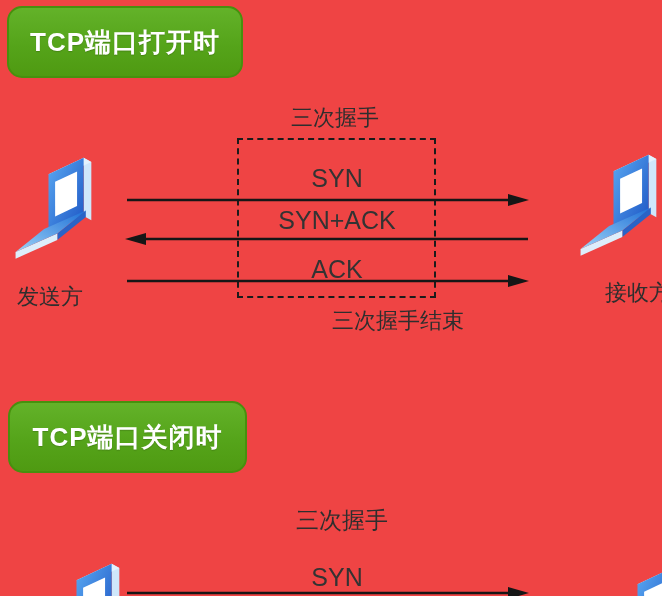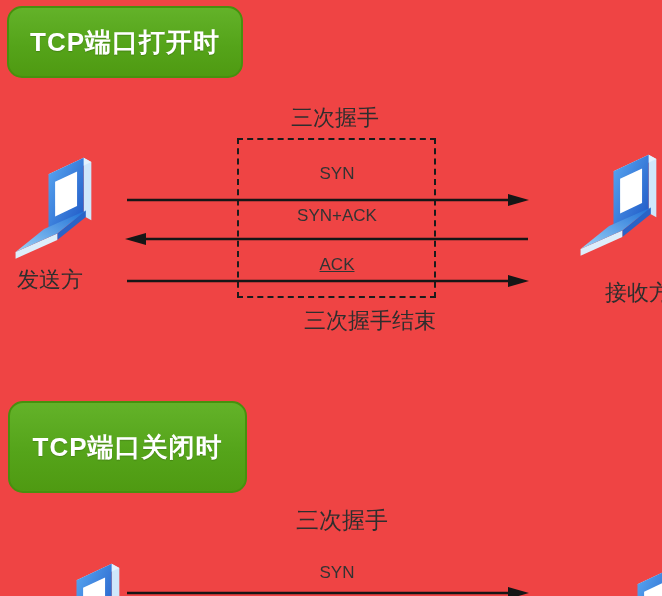--- a/index.html
+++ b/index.html
@@ -10,27 +10,27 @@
   }
   .badge{
     position:absolute;left:7px;top:6px;width:236px;height:72px;
     background:linear-gradient(180deg,#63b229 0%,#55a41a 55%,#4f9a12 100%);
     border:2px solid #47900e;border-radius:15px;
     display:flex;align-items:center;justify-content:center;
     color:#ffffff;font-size:26px;font-weight:bold;letter-spacing:1px;
     box-sizing:border-box;
     text-shadow:0 1px 1px rgba(0,0,0,0.18);
   }
-  .badge.closed{left:8px;top:401px;width:239px;height:92px;}
+  .badge.closed{left:8px;top:401px;width:239px;height:72px;}
   .zh-label{
     position:absolute;color:#2e2e2e;font-size:22px;white-space:nowrap;margin-left:44px;
   }
   .msg-label{
     position:absolute;left:237px;width:200px;text-align:center;
-    color:#333333;font-size:17px;white-space:nowrap;
+    color:#333333;font-size:25px;white-space:nowrap;
   }
   .dashed-box{
     position:absolute;left:237px;top:138px;width:199px;height:160px;
     border:2px dashed #1b1b1b;box-sizing:border-box;background:transparent;
   }
   .node-label{
     position:absolute;color:#2e2e2e;font-size:22px;text-align:center;white-space:nowrap;
   }
   svg.arrow{position:absolute;overflow:visible;}
   svg.laptop{position:absolute;}
@@ -66,21 +66,21 @@
     <span>TCP端口打开时</span>
   </div>
 
   <div class="zh-label" style="left:247px;top:103px;">三次握手</div>
 
   <div class="dashed-box"></div>
 
   <svg class="laptop" style="left:8px;top:150px;" width="92" height="112" viewBox="0 0 78 102">
     <use href="#laptop-shape"></use>
   </svg>
-  <div class="node-label" style="left:0px;top:265px;width:100px;">发送方</div>
+  <div class="node-label" style="left:0px;top:282px;width:100px;">发送方</div>
 
   <svg class="laptop" style="left:573px;top:147px;" width="92" height="112" viewBox="0 0 78 102">
     <use href="#laptop-shape"></use>
   </svg>
   <div class="node-label" style="left:588px;top:265px;width:100px;margin-top:13px;">接收方</div>
 
   <div class="msg-label" style="top:164px;">SYN</div>
   <svg class="arrow" style="left:125px;top:192px;" width="404" height="16">
     <line x1="2" y1="8" x2="386" y2="8" stroke="#161616" stroke-width="2.4"></line>
     <polygon points="383,2 404,8 383,14" fill="#161616"></polygon>
@@ -91,21 +91,21 @@
     <line x1="19" y1="8" x2="403" y2="8" stroke="#161616" stroke-width="2.4"></line>
     <polygon points="21,2 0,8 21,14" fill="#161616"></polygon>
   </svg>
 
   <div class="msg-label" style="top:255px;text-decoration:underline;">ACK</div>
   <svg class="arrow" style="left:125px;top:273px;" width="404" height="16">
     <line x1="2" y1="8" x2="386" y2="8" stroke="#161616" stroke-width="2.4"></line>
     <polygon points="383,2 404,8 383,14" fill="#161616"></polygon>
   </svg>
 
-  <div class="zh-label" style="left:260px;top:306px;">三次握手结束</div>
+  <div class="zh-label" style="left:288px;top:306px;">三次握手结束</div>
 
   <div class="badge closed">
     <span>TCP端口关闭时</span>
   </div>
 
   <div class="zh-label" style="left:252px;top:505px;font-size:23px;">三次握手</div>
 
   <svg class="laptop" style="left:36px;top:556px;" width="92" height="112" viewBox="0 0 78 102">
     <use href="#laptop-shape"></use>
   </svg>

